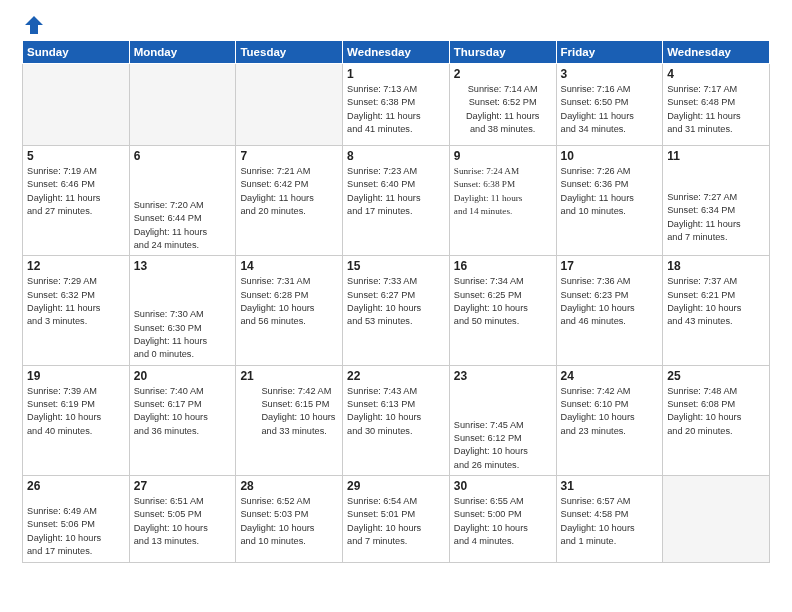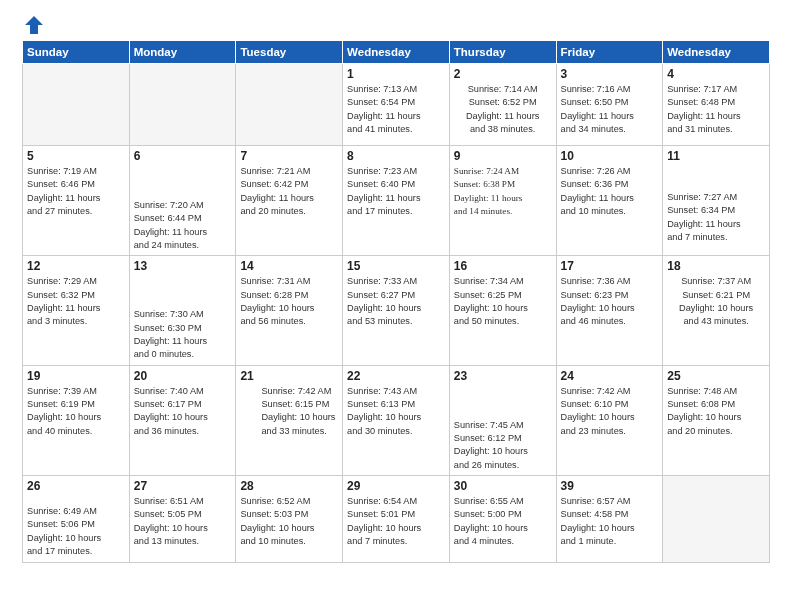--- a/index.html
+++ b/index.html
@@ -121,21 +121,21 @@
         </tr>
     </thead>
     <tbody id="calendar-body">
     <tr>
           <td class="empty"></td>
           <td class="empty"></td>
           <td class="empty"></td>
           <td>
             <span class="day-number">1</span>
             <div class="day-info" style="white-space: pre-line;">Sunrise: 7:13 AM
-Sunset: 6:54 PM
+Sunset: 6:38 PM
 Daylight: 11 hours
 and 41 minutes.</div>
           </td>
           <td>
             <span class="day-number">2</span>
             <div class="day-info" style="white-space: pre-line; text-align: center;">Sunrise: 7:14 AM
 Sunset: 6:52 PM
 Daylight: 11 hours
 and 38 minutes.</div>
           </td>
@@ -243,21 +243,21 @@
           </td>
           <td>
             <span class="day-number">17</span>
             <div class="day-info" style="white-space: pre-line;">Sunrise: 7:36 AM
 Sunset: 6:23 PM
 Daylight: 10 hours
 and 46 minutes.</div>
           </td>
           <td>
             <span class="day-number">18</span>
-            <div class="day-info" style="white-space: pre-line; text-align: center;">Sunrise: 7:37 AM
+            <div class="day-info" style="white-space: pre-line;">Sunrise: 7:37 AM
 Sunset: 6:21 PM
 Daylight: 10 hours
 and 43 minutes.</div>
           </td>
         </tr>
         <tr>
           <td>
             <span class="day-number">19</span>
             <div class="day-info" style="white-space: pre-line;">Sunrise: 7:39 AM
 Sunset: 6:19 PM
@@ -337,21 +337,21 @@
 and 7 minutes.</div>
           </td>
           <td>
             <span class="day-number">30</span>
             <div class="day-info" style="white-space: pre-line;">Sunrise: 6:55 AM
 Sunset: 5:00 PM
 Daylight: 10 hours
 and 4 minutes.</div>
           </td>
           <td>
-            <span class="day-number">39</span>
+            <span class="day-number">31</span>
             <div class="day-info" style="white-space: pre-line;">Sunrise: 6:57 AM
 Sunset: 4:58 PM
 Daylight: 10 hours
 and 1 minute.</div>
           </td>
           <td class="empty"></td>
         </tr>
       </tbody>
   </table>
 </div>

